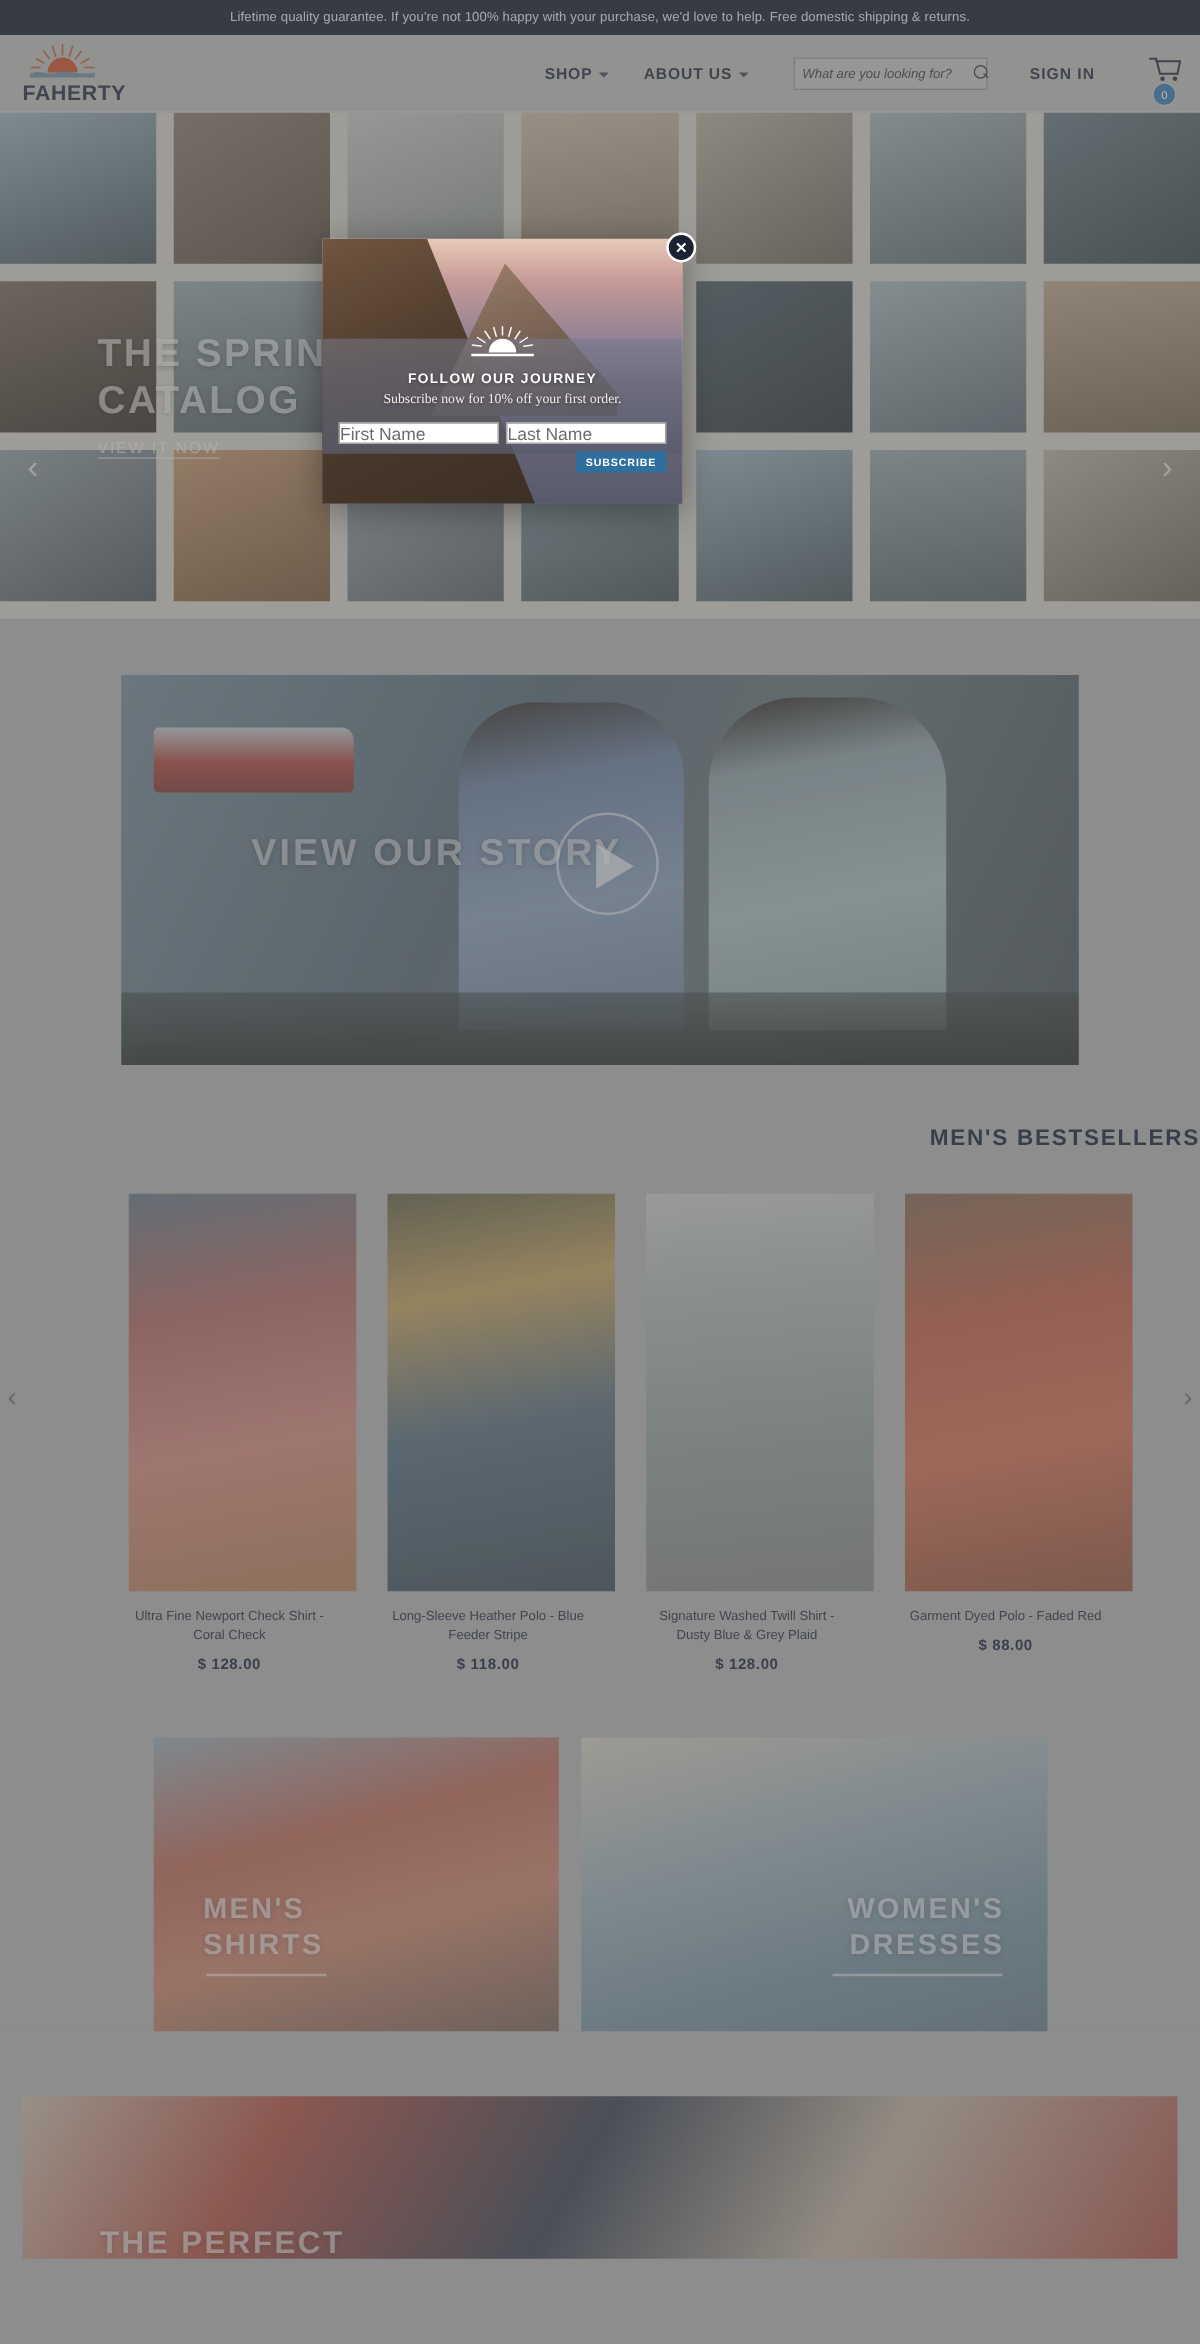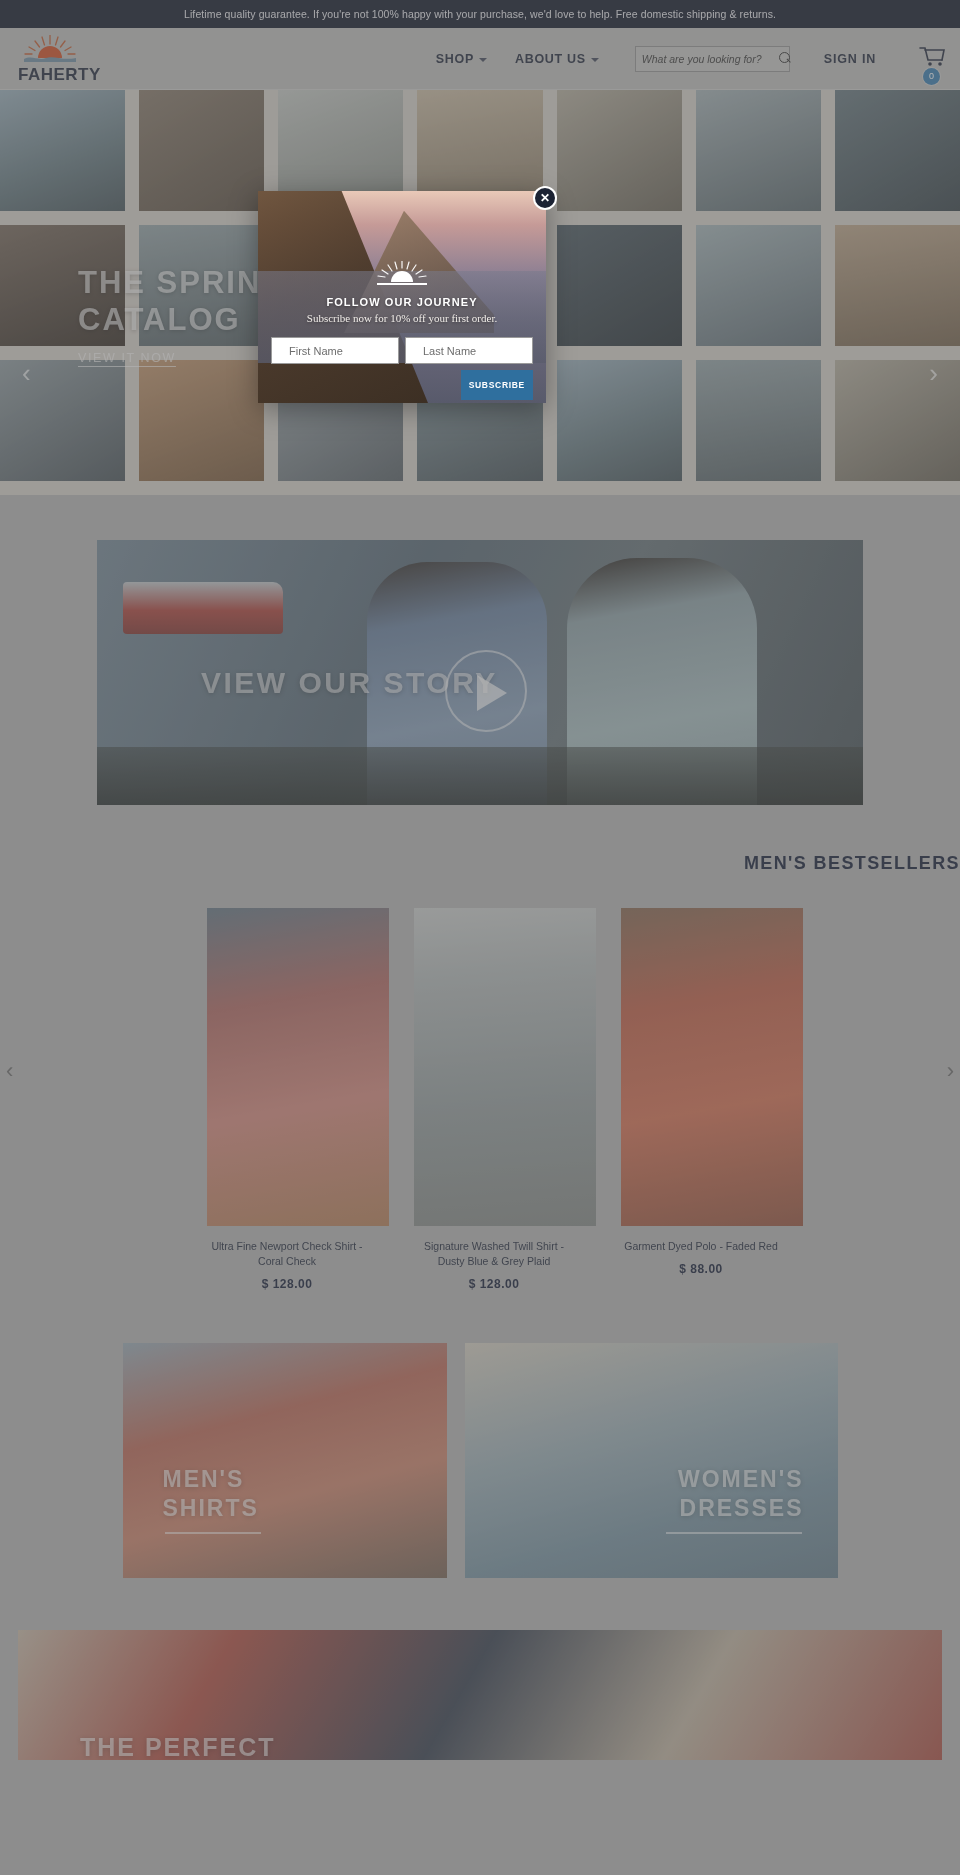--- a/index.html
+++ b/index.html
@@ -145,21 +145,21 @@
     position: absolute; top: 268px; z-index: 6;
     color: rgba(255,255,255,.7); font-size: 26px; cursor: pointer;
     user-select: none;
   }
   .hero-arrow.left { left: 22px; }
   .hero-arrow.right { right: 22px; }
 
   
   .story-section { padding: 45px 0 0 0; background: #b9b9b9; }
   .story {
-    position: relative; margin: 0 auto; width: 766px; height: 265px;
+    position: relative; margin: 0 auto; width: 766px; height: 312px;
     background: linear-gradient(115deg,#7b8e9c 0%,#5d6f7c 38%,#6d7a80 62%,#4f5a60 100%);
     overflow: hidden; cursor: pointer;
   }
   .story .boat {
     position: absolute; left: 26px; top: 42px; width: 160px; height: 52px;
     background: linear-gradient(180deg,#c9cfd2 0%,#b4473f 55%,#8a3a34 100%);
     border-radius: 4px 10px 4px 4px; opacity: .95;
   }
   .story .fig-a {
     position: absolute; left: 270px; top: 22px; width: 180px; height: 262px;
@@ -298,29 +298,29 @@
     color: #fff; text-shadow: 0 1px 3px rgba(0,0,0,.4);
   }
   .modal-sub {
     font-family: "Liberation Serif", serif;
     font-size: 11px; color: #f2eeea; margin-top: 4px;
     text-shadow: 0 1px 3px rgba(0,0,0,.4);
   }
   .modal-form { margin-top: 13px; width: 274px; padding: 0 6px; }
   .form-row { display: flex; gap: 6px; margin-bottom: 6px; }
   .modal-form input {
-    height: 27px; border: 1px solid #9b9b9b; background: #fff;
-    font-size: 11px; padding: 0 17px; outline: none; color: #333;
+    height: 17px; border: 1px solid #9b9b9b; background: #fff;
+    font-size: 14px; padding: 0 0; outline: none; color: #333;
     font-family: "Liberation Sans", sans-serif;
   }
   .modal-form input::placeholder { color: #6d6d6d; }
   .in-first, .in-last { flex: 1 1 0; min-width: 0; }
   .in-email { flex: 1 1 0; min-width: 0; margin-top: 43px; }
   .sub-btn {
-    height: 30px; border: none; background: #2f6f9e; color: #fff;
+    height: 17px; border: none; background: #2f6f9e; color: #fff;
     font-size: 8.5px; font-weight: 700; letter-spacing: .7px;
     padding: 0 8px; cursor: pointer; flex: 0 0 auto;
     font-family: "Liberation Sans", sans-serif;
   }
   .modal-close {
     position: absolute; left: 535px; top: 188px; z-index: 70;
     width: 20px; height: 20px; border-radius: 50%;
     background: #1b2233; color: #fff; cursor: pointer;
     display: flex; align-items: center; justify-content: center;
     font-size: 12px; line-height: 1; font-weight: 700;
@@ -444,20 +444,25 @@
     <div class="carousel">
       <div class="car-arrow left">‹</div>
       <div class="car-arrow right">›</div>
       <div class="products">
         <div class="product">
           <div class="p-img pi1"></div>
           <div class="p-name">Ultra Fine Newport Check Shirt - Coral Check</div>
           <div class="p-price">$ 128.00</div>
         </div>
         <div class="product">
+          <div class="p-img pi2"></div>
+          <div class="p-name">Long-Sleeve Heather Polo - Blue Feeder Stripe</div>
+          <div class="p-price">$ 118.00</div>
+        </div>
+        <div class="product">
           <div class="p-img pi3"></div>
           <div class="p-name">Signature Washed Twill Shirt - Dusty Blue &amp; Grey Plaid</div>
           <div class="p-price">$ 128.00</div>
         </div>
         <div class="product">
           <div class="p-img pi4"></div>
           <div class="p-name">Garment Dyed Polo - Faded Red</div>
           <div class="p-price">$ 88.00</div>
         </div>
       </div>

